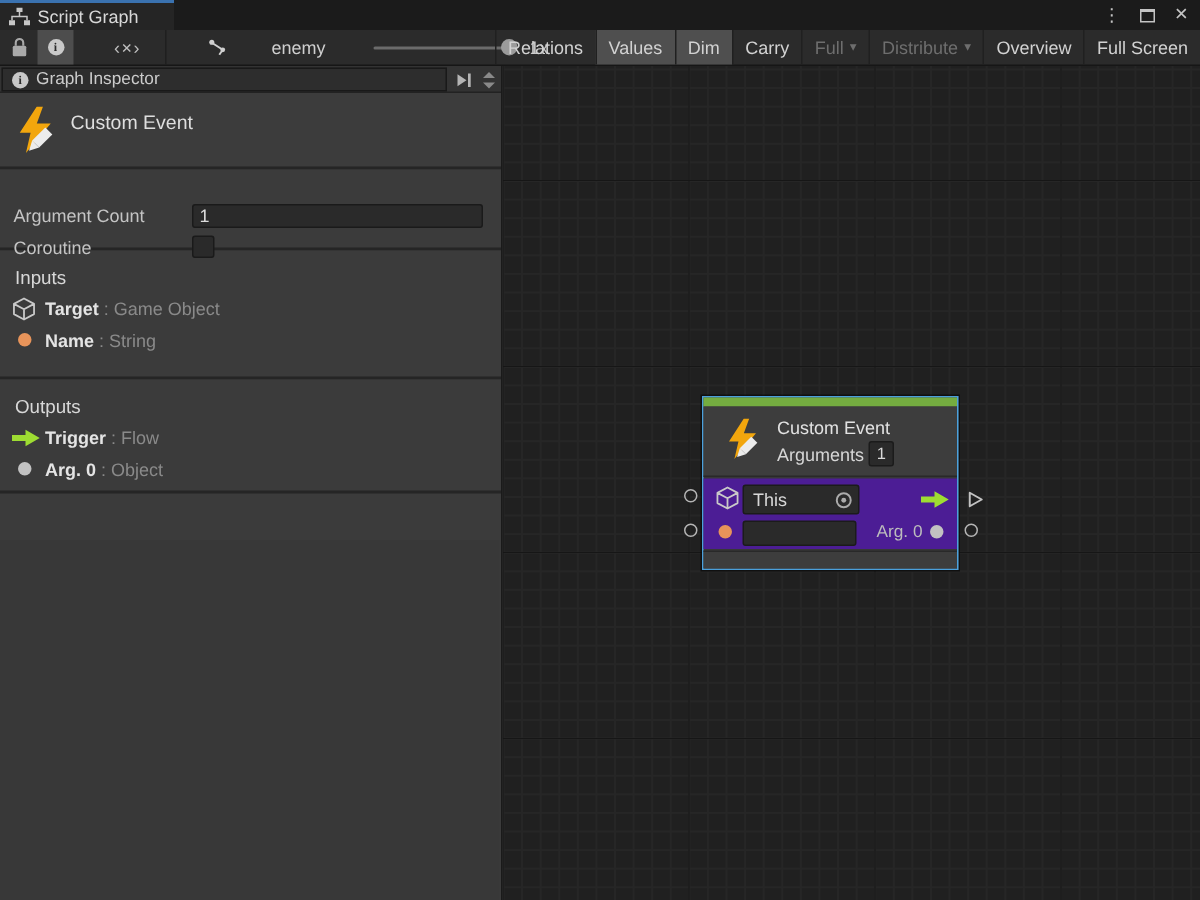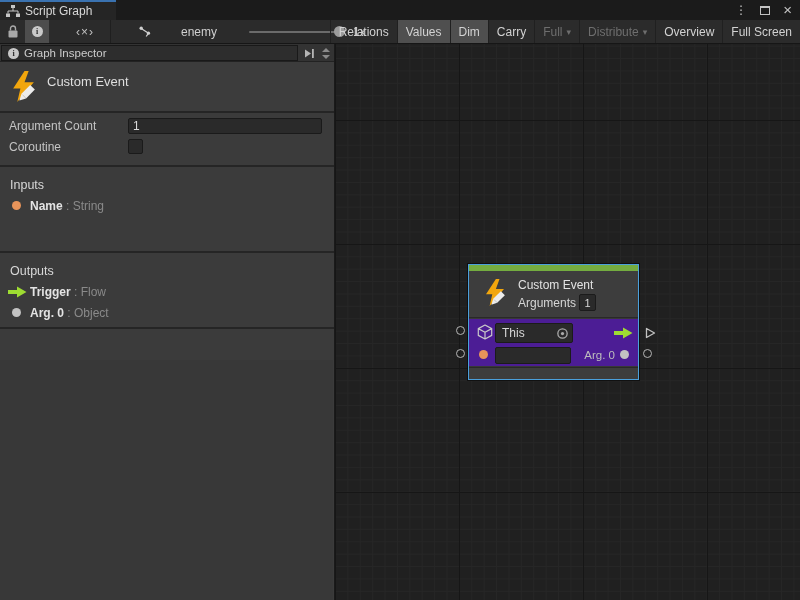--- a/index.html
+++ b/index.html
@@ -74,21 +74,21 @@
   .insp-title { color:#CBCBCB; font-size:11.5px; }
   .dock-btn { position:absolute; left:301px; top:2px; width:16px; height:14px; display:flex; align-items:center; justify-content:center; cursor:default; }
   .scroll-arrows { position:absolute; left:320px; top:1px; width:12px; height:16px; display:flex; flex-direction:column; align-items:center; justify-content:center; gap:3px; cursor:default; }
   .tri-up { width:0; height:0; border-left:4px solid transparent; border-right:4px solid transparent; border-bottom:4px solid #8A8A8A; }
   .tri-down { width:0; height:0; border-left:4px solid transparent; border-right:4px solid transparent; border-top:4px solid #8A8A8A; }
 
   .ce-header { height:49px; display:flex; align-items:flex-start; padding:9px 0 0 10px; background:#3C3C3C; }
   .ce-title { margin-left:10px; padding-top:3px; font-size:13px; color:#DEDEDE; }
   .sep { height:2px; background:#252525; }
 
-  .fields-block { height:52px; padding-top:2px; background:#3B3B3B; }
+  .fields-block { height:52px; padding-top:20px; background:#3B3B3B; }
   .field-row { display:flex; align-items:center; height:21px; padding-left:9px; }
   .field-label { width:119px; color:#C4C4C4; }
   .text-input {
     width:194px; height:16px; background:#2A2A2A; border:1px solid #1A1A1A; border-radius:2px;
     color:#DCDCDC; font-size:12px; font-family:inherit; padding:0 4px; outline:none;
   }
   .checkbox { width:15px; height:15px; background:#2A2A2A; border:1px solid #1A1A1A; border-radius:2px; cursor:default; }
 
   .io-block { padding-top:7px; background:#3B3B3B; }
   .io-block.inputs { height:84px; }
@@ -303,20 +303,29 @@
           <span class="field-label">Coroutine</span>
           <div class="checkbox"></div>
         </div>
       </div>
 
       <div class="sep"></div>
 
       <div class="io-block inputs">
         <div class="io-title">Inputs</div>
         <div class="port-row">
+          <span class="pi-wrap">
+            <svg width="16" height="16" viewBox="0 0 16 16">
+              <path d="M8 1 L14.7 4.6 V11.4 L8 15 L1.3 11.4 V4.6 Z M1.3 4.6 L8 8.2 L14.7 4.6 M8 8.2 V15" stroke="#C9C9C9" stroke-width="1.2" fill="none" stroke-linejoin="round"></path>
+            </svg>
+          </span>
+          <span class="port-name">Target</span>
+          <span class="port-type"> : Game Object</span>
+        </div>
+        <div class="port-row">
           <span class="pi-wrap dot">
               <span class="dot9 dot-orange"></span>
             </span>
           <span class="port-name">Name</span>
           <span class="port-type"> : String</span>
         </div>
       </div>
 
       <div class="sep"></div>
 

